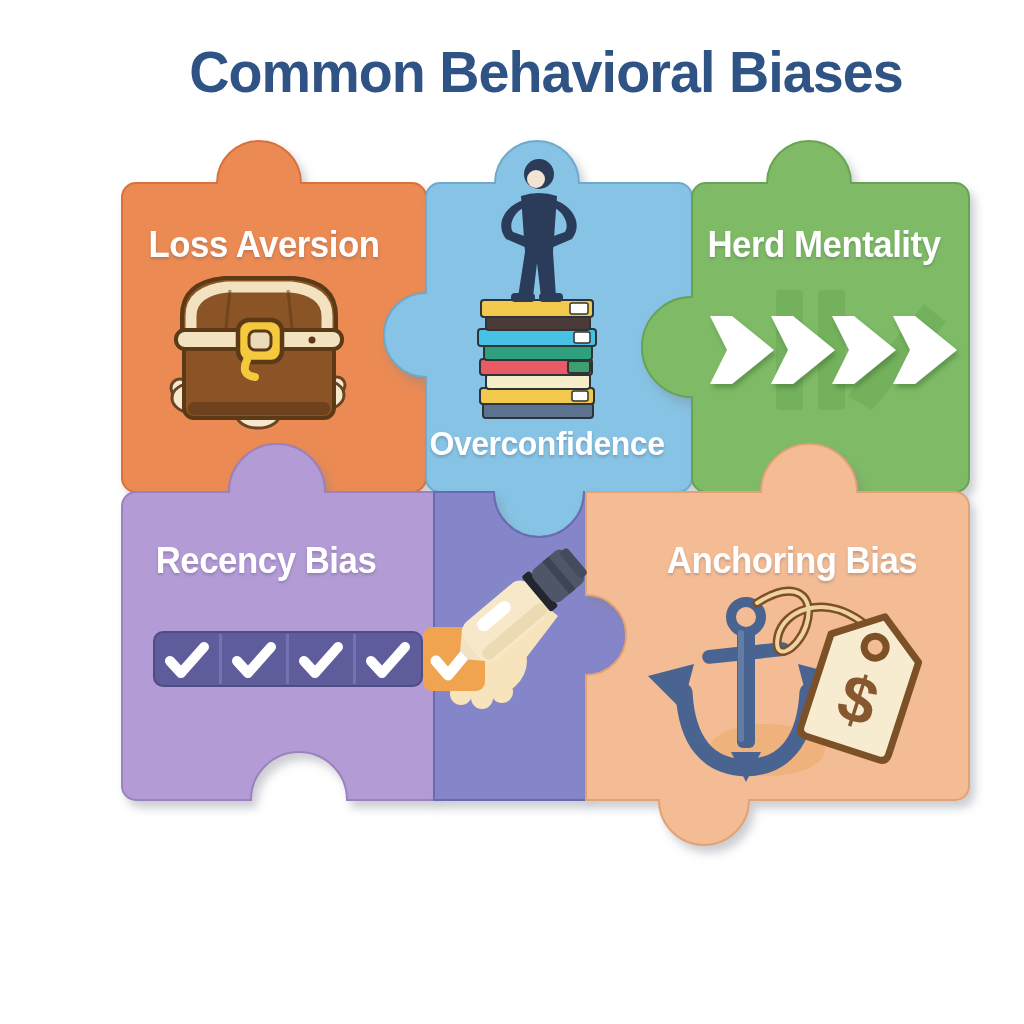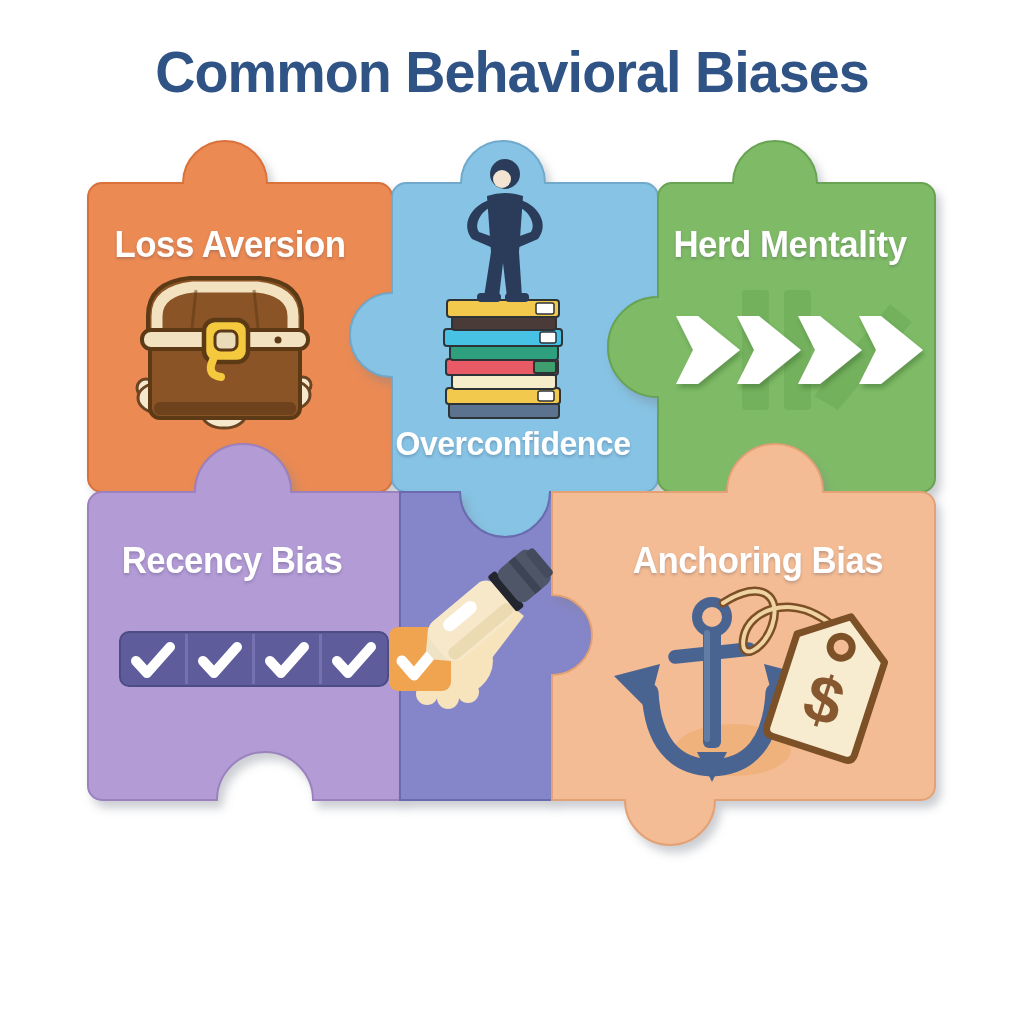--- a/index.html
+++ b/index.html
@@ -1,17 +1,17 @@
 <!DOCTYPE html>
 <html><head>
 <meta charset="utf-8">
 <style>
   html,body{margin:0;padding:0;background:#ffffff;}
   #canvas{position:relative;width:989px;height:1024px;background:#ffffff;overflow:hidden;
-          font-family:"Liberation Sans",sans-serif;}
+          font-family:"Liberation Sans",sans-serif;margin-left:34px;}
   #puzzle-svg{position:absolute;left:0;top:0;}
   .page-title{position:absolute;left:0;top:38px;width:1024px;text-align:center;
         font-size:58px;font-weight:bold;color:#2F5384;letter-spacing:-1px;
         transform:scaleX(.96);font-family:"Liberation Sans",sans-serif;}
   .piece-label{position:absolute;width:280px;text-align:center;font-weight:bold;
         font-size:37px;color:#ffffff;letter-spacing:-0.5px;transform:scaleX(.94);
         text-shadow:0 2px 3px rgba(60,60,90,.28);font-family:"Liberation Sans",sans-serif;}
   .lbl-loss{left:90px;top:224px;}
   .lbl-over{left:373px;top:424px;font-size:34px;}
   .lbl-herd{left:650px;top:224px;}

